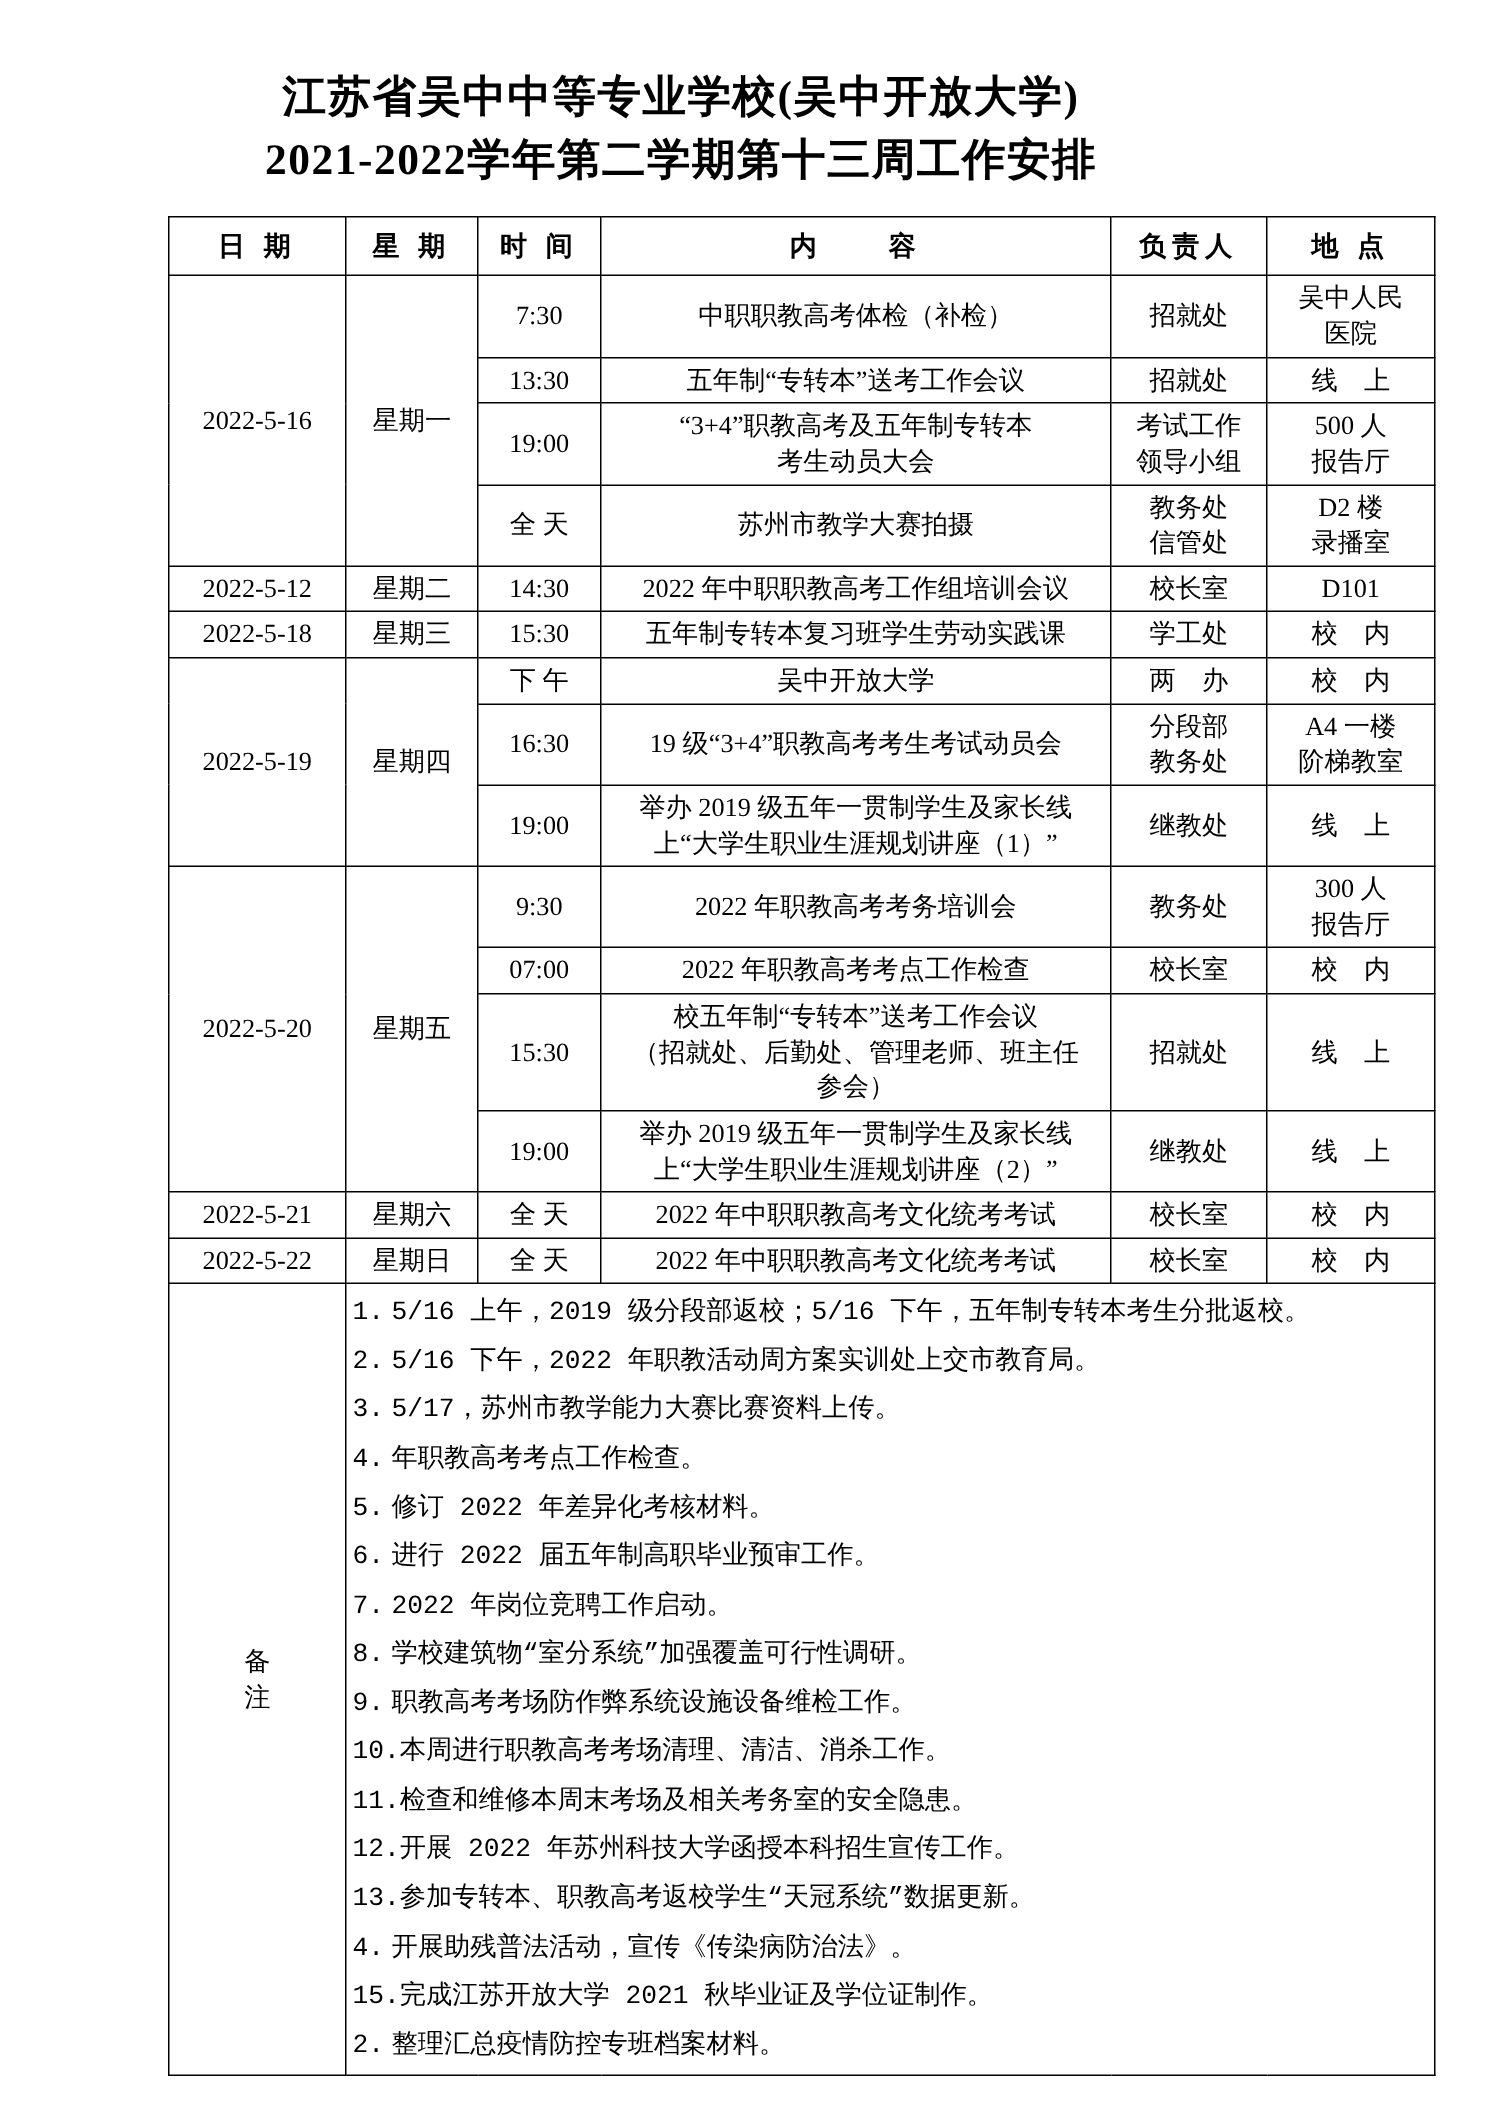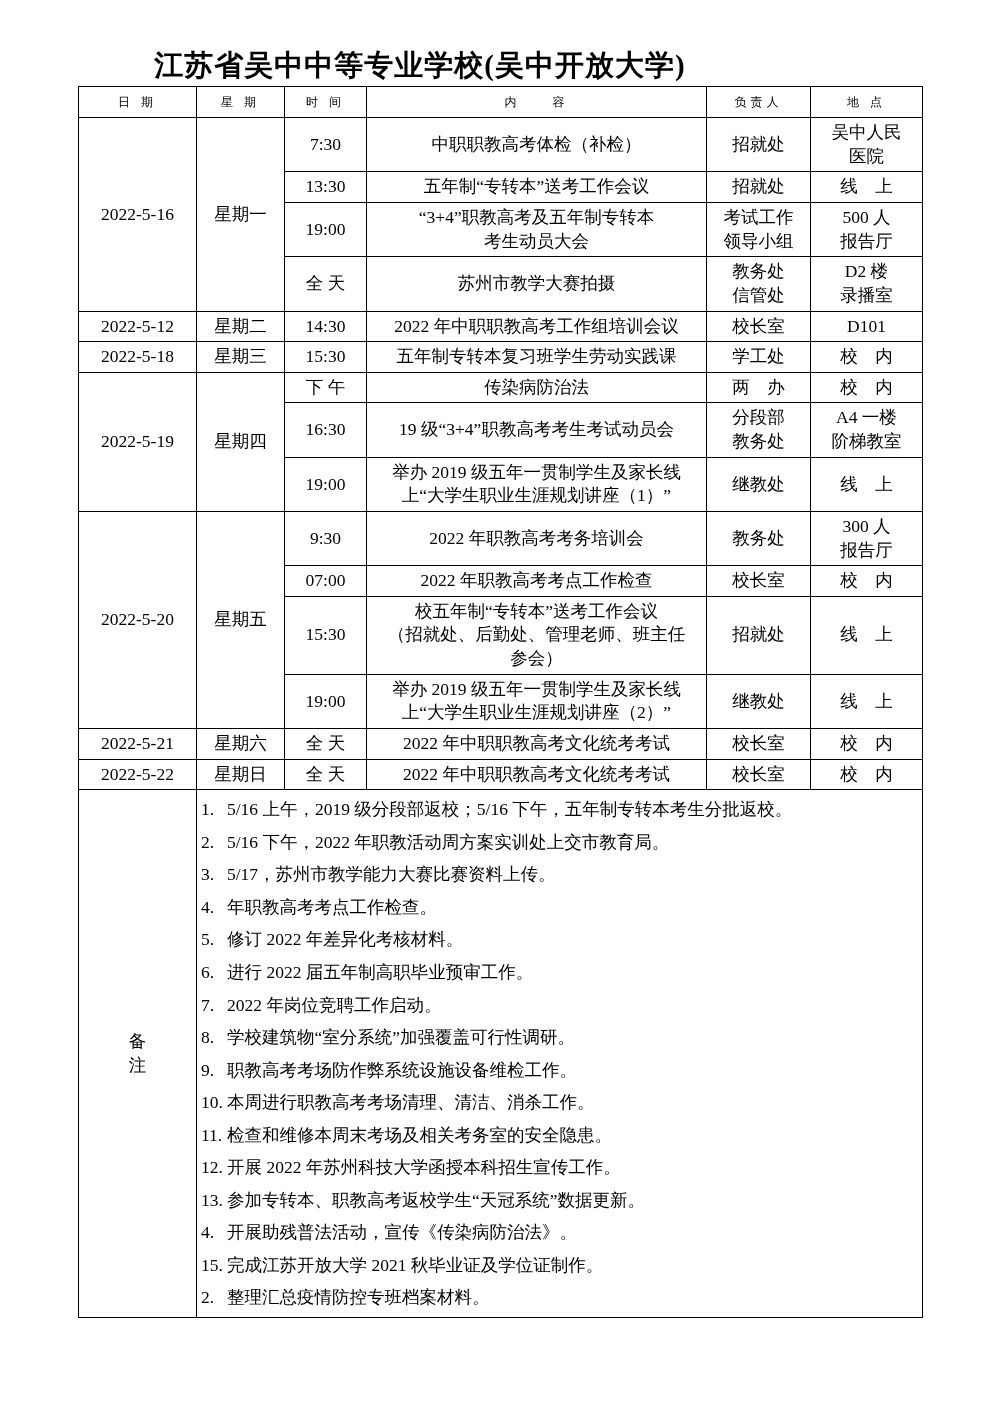--- a/index.html
+++ b/index.html
@@ -13,20 +13,21 @@
     font-family: "Liberation Serif", "DejaVu Serif", serif;
     color: #000000;
     -webkit-font-smoothing: antialiased;
   }
   .page {
     width: 840px;
     height: 1414px;
     position: relative;
     box-sizing: border-box;
     padding: 44px 78px 0 78px;
+    margin-left: 34px;
   }
   .doc-title {
     text-align: center;
     font-size: 29px;
     font-weight: bold;
     letter-spacing: 1px;
     line-height: 1.45;
     margin: 0;
   }
   .doc-title2 {
@@ -46,23 +47,24 @@
   table.sched td, table.sched th {
     border: 1px solid #000000;
     padding: 3px 4px;
     font-size: 17.5px;
     text-align: center;
     vertical-align: middle;
     line-height: 1.35;
     font-weight: normal;
   }
   table.sched thead td {
-    font-size: 12px;
+    font-size: 18px;
     letter-spacing: 4px;
     padding: 7px 4px;
+    font-weight: bold;
   }
   .col-date   { width: 118px; }
   .col-day    { width: 88px;  }
   .col-time   { width: 82px;  }
   .col-content{ width: 340px; }
   .col-owner  { width: 104px; }
   .col-place  { width: 112px; }
   .content-cell {
     text-align: center;
     padding: 5px 8px;
@@ -81,32 +83,34 @@
   .remark-list {
     margin: 0;
     padding: 0;
     list-style: none;
   }
   .remark-list li {
     font-size: 17.5px;
     line-height: 1.86;
     text-align: left;
     white-space: nowrap;
+    font-family: Liberation Mono, monospace;
   }
   .remark-list li .num {
     display: inline-block;
     min-width: 26px;
   }
 </style>
 </head>
 <body>
 
 <div class="page">
 
   <div class="doc-title">江苏省吴中中等专业学校(吴中开放大学)</div>
+  <div class="doc-title2">2021-2022学年第二学期第十三周工作安排</div>
 
   <table class="sched">
     <colgroup>
       <col class="col-date">
         <col class="col-day">
         <col class="col-time">
       <col class="col-content">
         <col class="col-owner">
         <col class="col-place">
     </colgroup>
@@ -160,21 +164,21 @@
           <td rowspan="1">星期三</td>
           <td>15:30</td>
           <td class="content-cell">五年制专转本复习班学生劳动实践课</td>
           <td>学工处</td>
           <td>校　内</td>
         </tr>
         <tr>
           <td rowspan="3">2022-5-19</td>
           <td rowspan="3">星期四</td>
           <td>下 午</td>
-          <td class="content-cell">传染病防治法</td>
+          <td class="content-cell">吴中开放大学</td>
           <td>两　办</td>
           <td>校　内</td>
         </tr>
         <tr>
           <td>16:30</td>
           <td class="content-cell">19 级“3+4”职教高考考生考试动员会</td>
           <td>分段部<br>教务处</td>
           <td>A4 一楼<br>阶梯教室</td>
         </tr>
         <tr>

